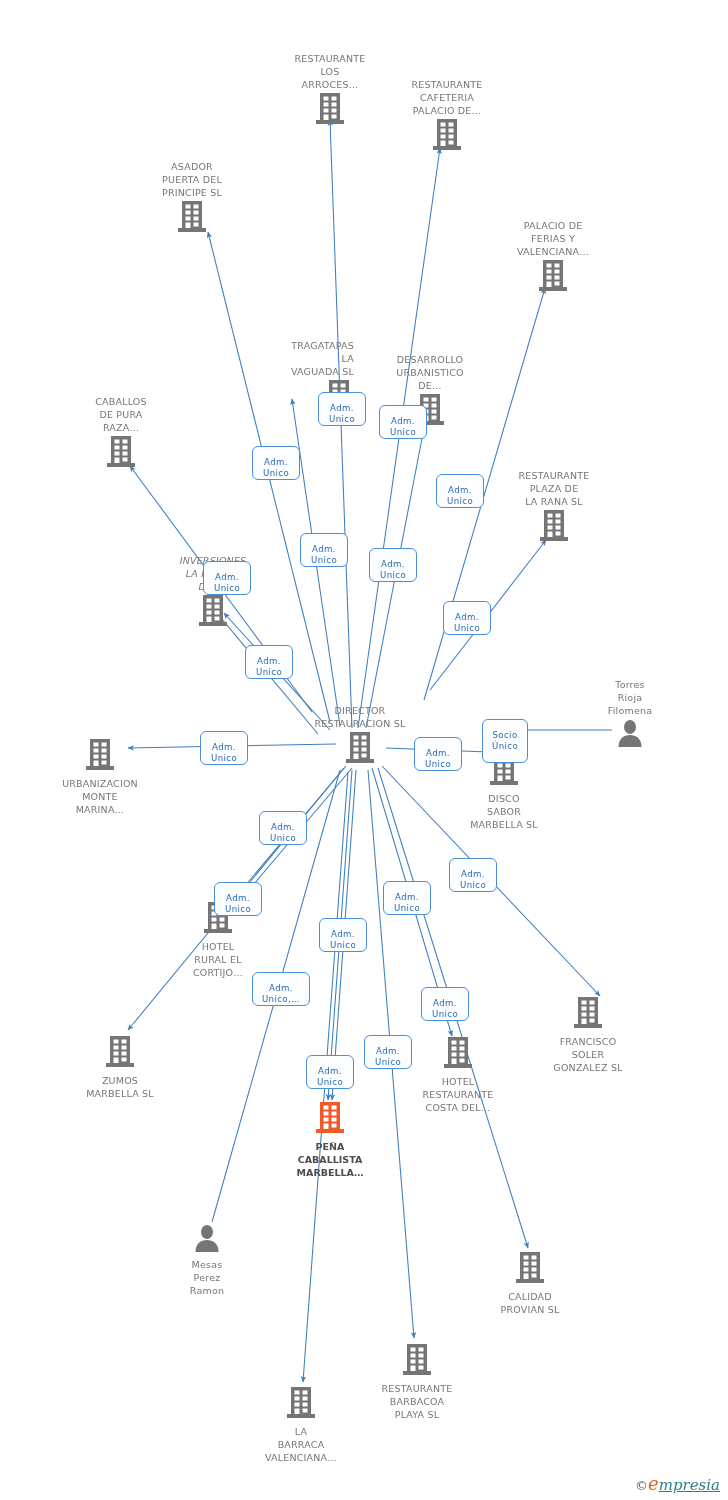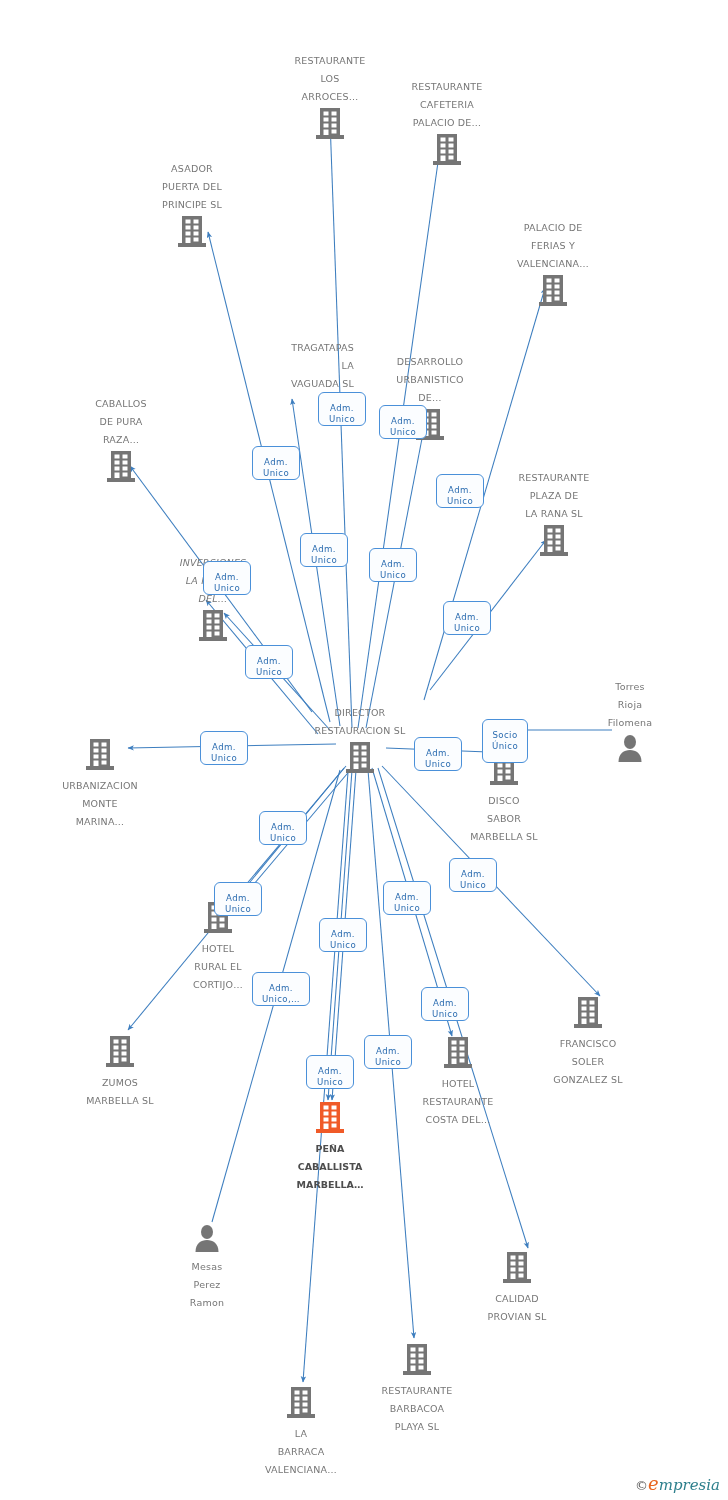--- a/index.html
+++ b/index.html
@@ -8,21 +8,21 @@
     font-family:"DejaVu Sans", sans-serif;
     width:728px;height:1500px;position:relative;overflow:hidden;
   }
   #graph{position:absolute;left:0;top:0;width:728px;height:1500px;}
   .edges{position:absolute;left:0;top:0;width:728px;height:1500px;}
 
   
   .node{position:absolute;width:120px;margin-left:-60px;text-align:center;}
   .node .icon{display:block;margin:0 auto;}
   .node .lbl{
-    display:block;font-size:9.5px;line-height:18px;color:#767676;
+    display:block;font-size:9.5px;line-height:13px;color:#767676;
     letter-spacing:.2px;white-space:pre-line;
   }
   .node.focus .lbl{color:#4d4d4d;font-weight:bold;letter-spacing:0;}
   .node.above .lbl{margin-bottom:1px;}
   .node.below .lbl{margin-top:1px;}
 
   
   .badge{
     position:absolute;box-sizing:border-box;
     background:#fbfdff;border:1.3px solid #4a90d9;border-radius:6px;
@@ -30,21 +30,21 @@
     padding:10px 3px 4px 3px;white-space:pre-line;letter-spacing:.4px;
   }
 
   
   .watermark{
     position:absolute;right:8px;bottom:6px;
     font-size:15px;color:#2d7f8c;white-space:nowrap;
   }
   .watermark .c{color:#5a5a5a;font-size:13px;}
   .watermark .e{color:#e8651f;font-style:italic;font-family:"DejaVu Serif",serif;font-size:18px;}
-  .watermark .w{font-style:italic;font-family:"DejaVu Serif",serif;}
+  .watermark .w{font-style:italic;font-family:"DejaVu Serif",serif;text-decoration:underline;}
 </style>
 </head>
 <body>
 
 <div id="graph">
   <svg class="edges" viewBox="0 0 728 1500" width="728" height="1500" xmlns="http://www.w3.org/2000/svg">
     <defs>
       <marker id="arrowhead" markerWidth="7" markerHeight="7" refX="5.6" refY="2.6" orient="auto" markerUnits="strokeWidth">
         <path d="M0,0 L6,2.6 L0,5.2 L1.5,2.6 z" fill="#3d7ebf"></path>
       </marker>
@@ -376,21 +376,21 @@
       </div>
       <div class="node below" style="left: 207px; top: 1223px;">
         <span class="icon"><svg width="30" height="30" viewBox="0 0 30 30" xmlns="http://www.w3.org/2000/svg">
             <ellipse cx="15" cy="9" rx="6" ry="7" fill="#757575"></ellipse>
             <path d="M3.5 29 C3.5 20.5 9 17 15 17 C21 17 26.5 20.5 26.5 29 Z" fill="#757575"></path>
           </svg></span>
         <span class="lbl">Mesas
 Perez
 Ramon</span>
       </div>
-      <div class="node below" style="left: 517px; top: 1251px;">
+      <div class="node below" style="left: 530px; top: 1251px;">
         <span class="icon"><svg width="30" height="34" viewBox="0 0 30 34" xmlns="http://www.w3.org/2000/svg">
             <rect x="5" y="1" width="20" height="29" fill="#757575"></rect>
             <rect x="1" y="28" width="28" height="4" fill="#757575"></rect>
             <rect x="8.5" y="4.5" width="5" height="4" fill="#ffffff"></rect>
             <rect x="16.5" y="4.5" width="5" height="4" fill="#ffffff"></rect>
             <rect x="8.5" y="10.5" width="5" height="4" fill="#ffffff"></rect>
             <rect x="16.5" y="10.5" width="5" height="4" fill="#ffffff"></rect>
             <rect x="8.5" y="16.5" width="5" height="4" fill="#ffffff"></rect>
             <rect x="16.5" y="16.5" width="5" height="4" fill="#ffffff"></rect>
             <rect x="8.5" y="22.5" width="5" height="5.5" fill="#ffffff"></rect>

